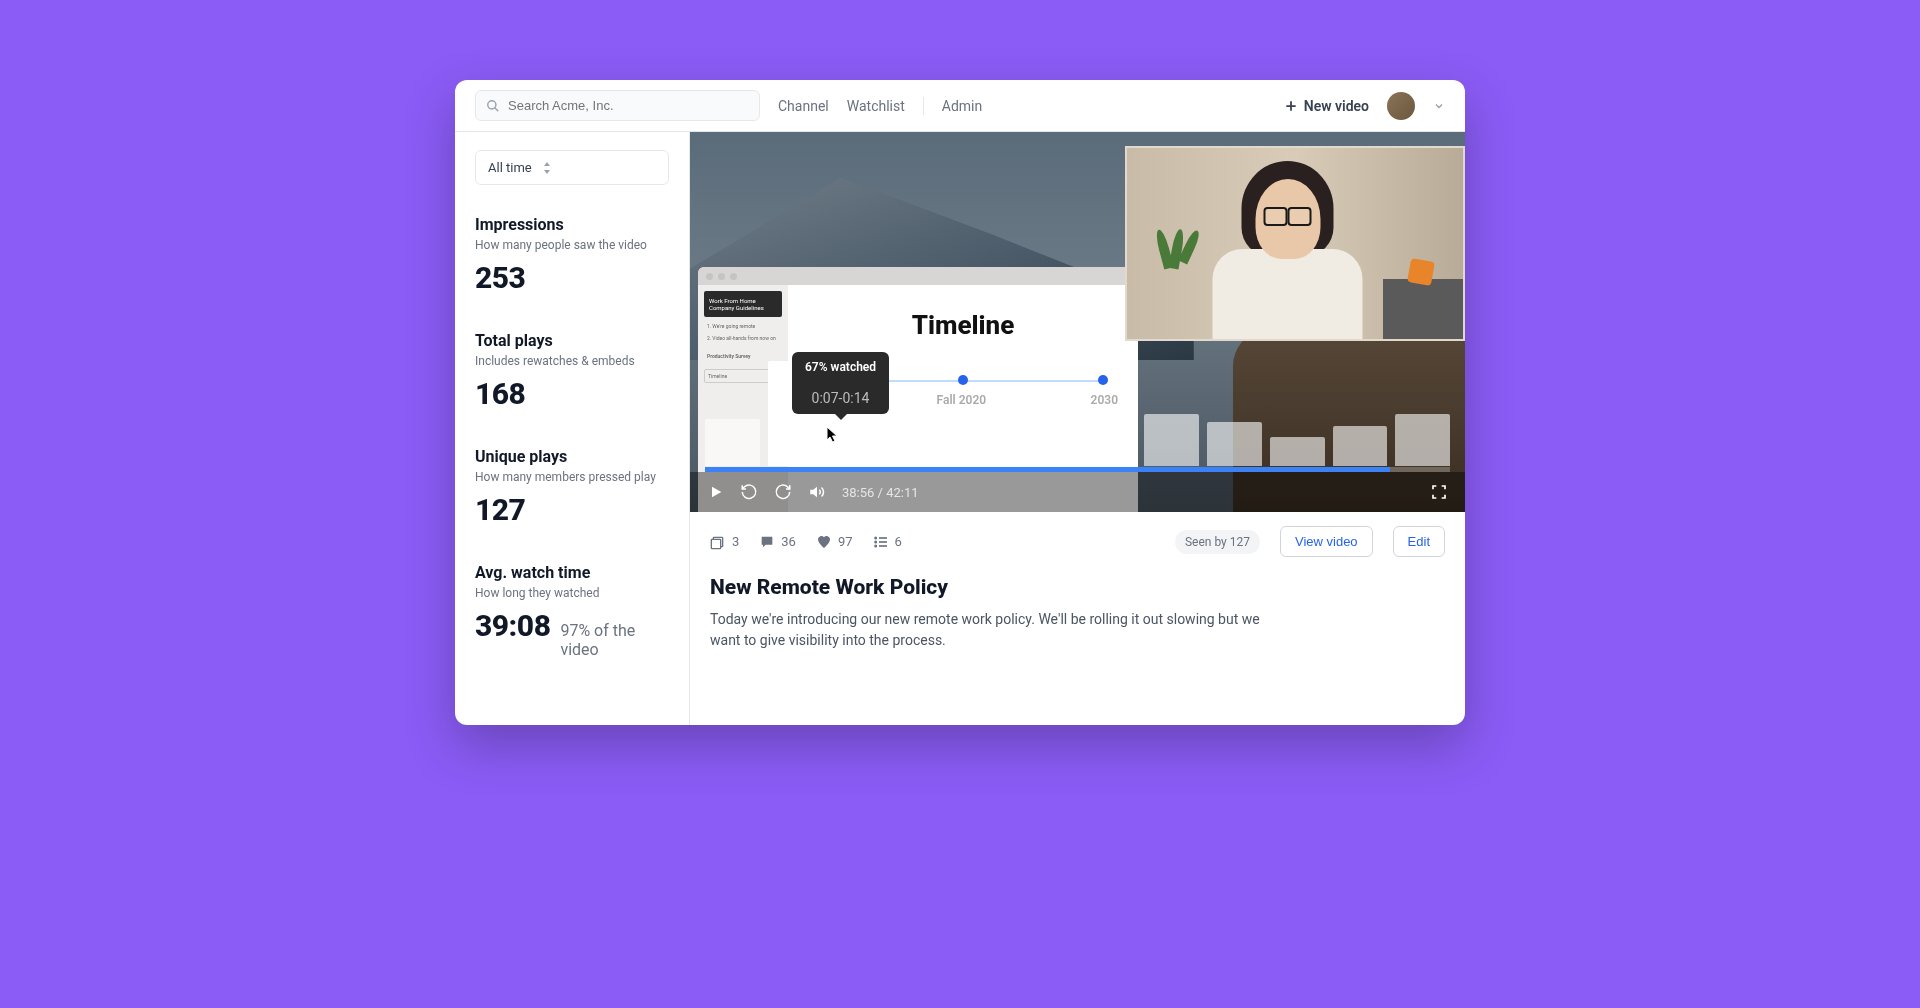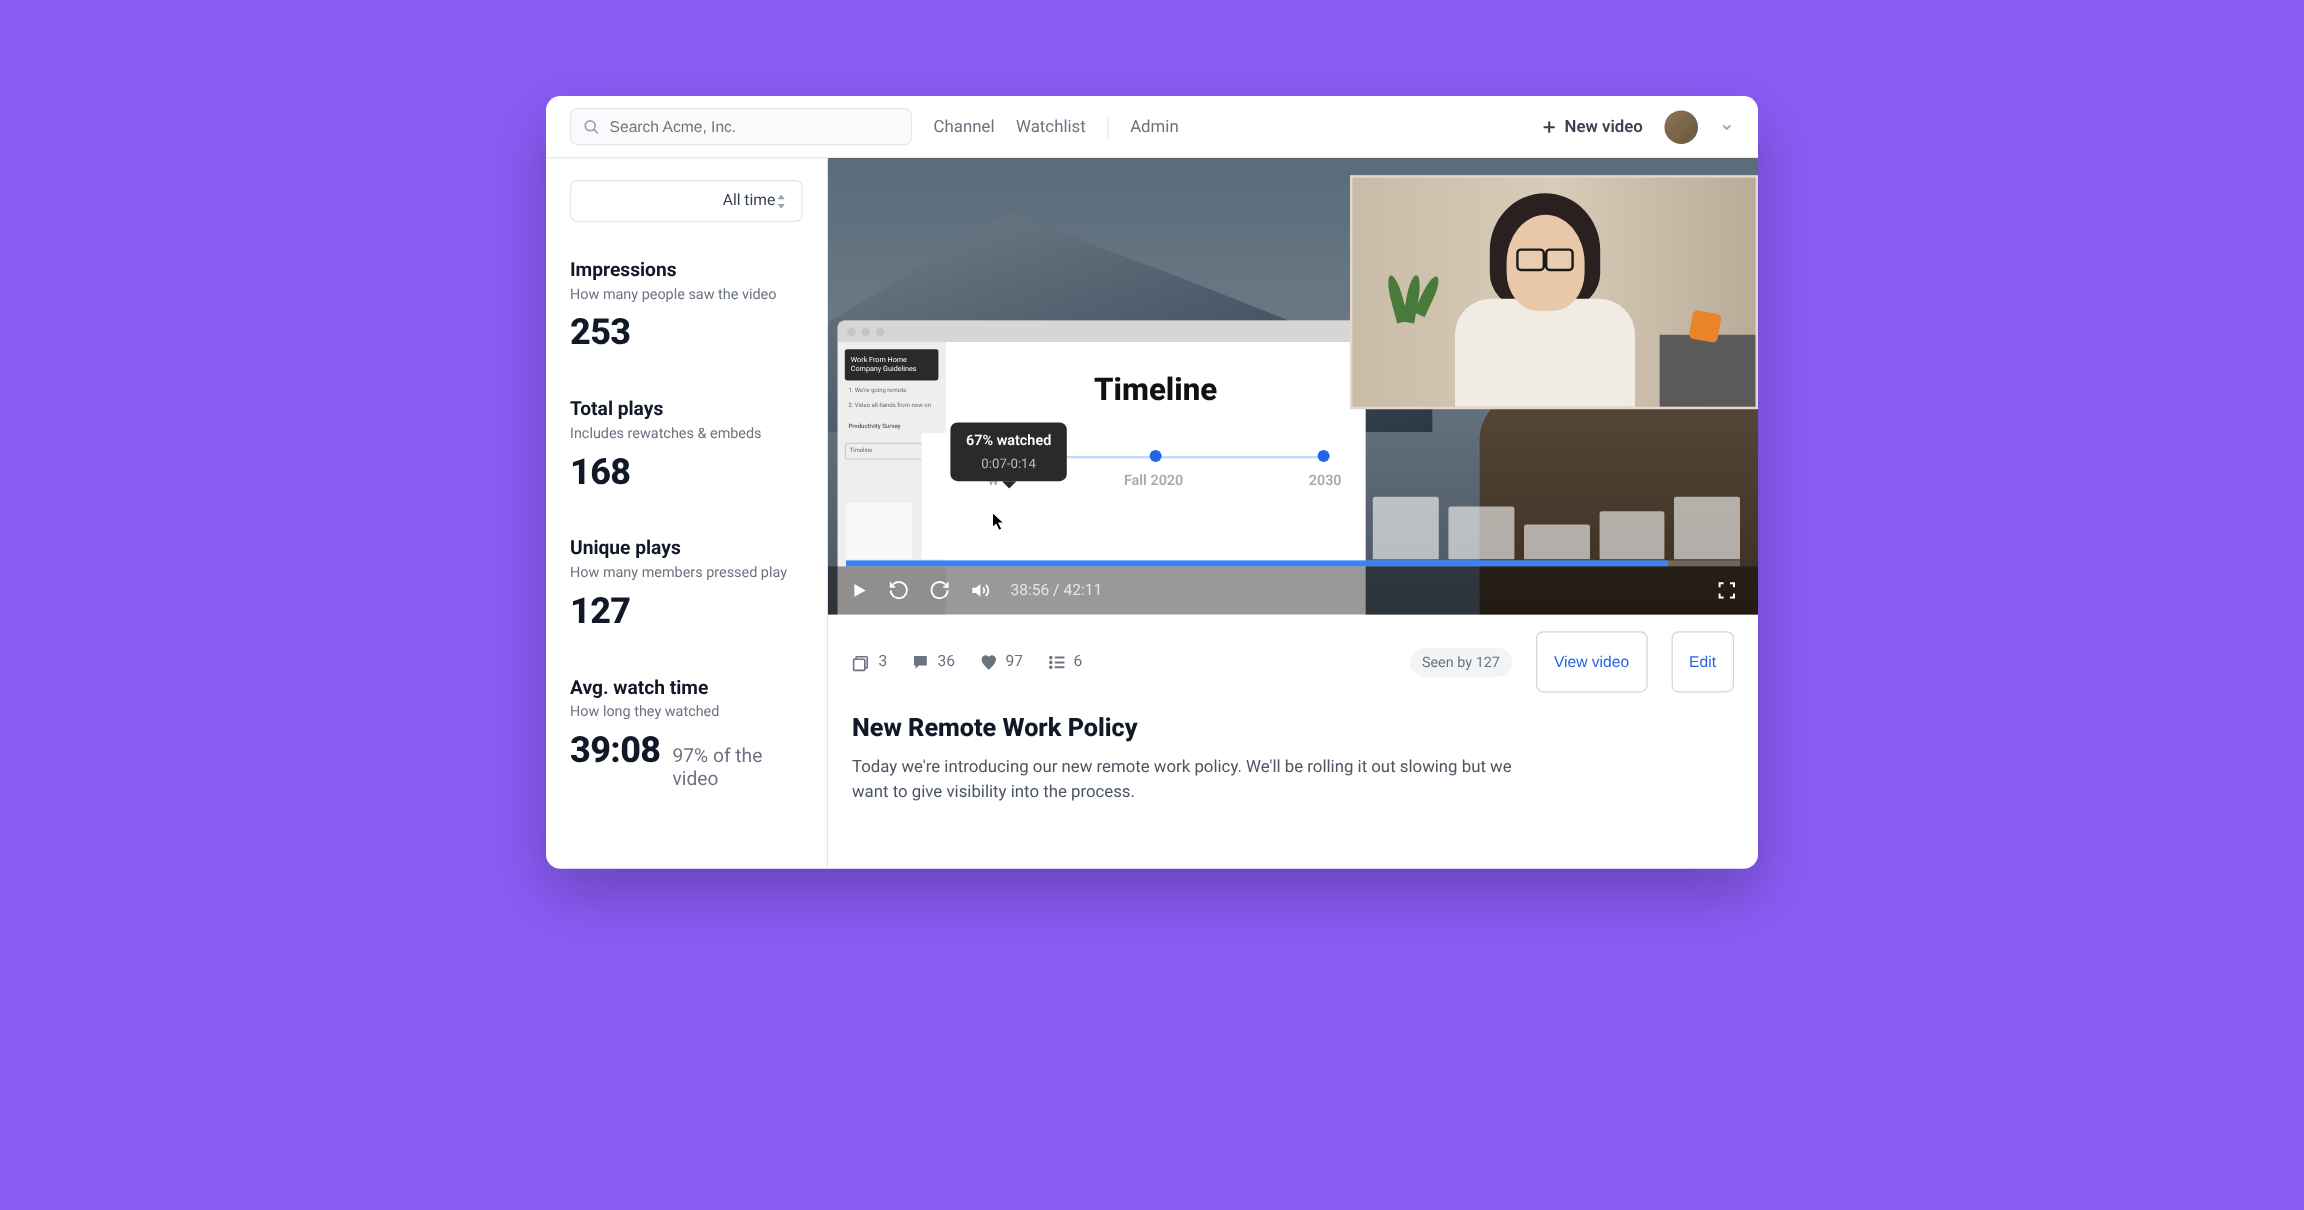--- a/index.html
+++ b/index.html
@@ -10,21 +10,21 @@
 .search-wrap input { border: none; background: transparent; outline: none; font-size: 13px; width: 100%; color: #6b7280; }
 .nav { display: flex; align-items: center; gap: 18px; }
 .nav-item { color: #6b7280; font-size: 14px; cursor: pointer; }
 .nav-divider { width: 1px; height: 18px; background: #e5e7eb; }
 .spacer { flex: 1; }
 .new-video { display: flex; align-items: center; gap: 6px; color: #374151; font-size: 14px; font-weight: 600; cursor: pointer; }
 .avatar { width: 28px; height: 28px; border-radius: 50%; background: linear-gradient(135deg, #8b7355 0%, #6b5840 100%); }
 .chevron { color: #9ca3af; }
 .body { display: flex; }
 .sidebar { width: 235px; border-right: 1px solid #e5e7eb; padding: 18px 0 30px 0; }
-.time-filter { margin: 0 20px 30px 20px; border: 1px solid #e5e7eb; border-radius: 6px; padding: 9px 12px; display: flex; justify-content: flex-end; align-items: center; font-size: 13px; color: #374151; cursor: pointer; }
+.time-filter { margin: 0 20px 30px 20px; border: 1px solid #e5e7eb; border-radius: 6px; padding: 9px 12px; display: flex; justify-content: flex-start; align-items: center; font-size: 13px; color: #374151; cursor: pointer; gap: 10px; }
 .stat { padding: 0 20px; margin-bottom: 36px; }
 .stat-title { font-size: 16px; font-weight: 700; color: #111827; margin-bottom: 4px; }
 .stat-sub { font-size: 12px; color: #6b7280; margin-bottom: 8px; }
 .stat-value { font-size: 30px; font-weight: 800; color: #111827; letter-spacing: -0.5px; }
 .stat-inline { display: flex; align-items: baseline; gap: 10px; }
 .stat-suffix { font-size: 16px; color: #6b7280; }
 .main { flex: 1; }
 .video-player { position: relative; background: #000; height: 380px; overflow: hidden; }
 .video-bg { position: absolute; inset: 0; background: linear-gradient(to bottom, #5a6b7a 0%, #6b7a85 40%, #4a5560 100%); }
 .mountain { position: absolute; left: 0; top: 0; right: 35%; height: 60%; background: linear-gradient(160deg, #7a8590 0%, #4a5a68 60%, #2a3842 100%); clip-path: polygon(0 100%, 0 60%, 30% 20%, 60% 45%, 100% 80%, 100% 100%); }
@@ -53,35 +53,35 @@
 .slide-item-dark { background: #2a2a2a; color: #fff; font-size: 6px; padding: 6px 5px; border-radius: 2px; margin-bottom: 4px; }
 .slide-item-tiny { font-size: 5px; color: #666; padding: 2px 3px; margin-bottom: 2px; }
 .slide-main { flex: 1; padding: 20px 30px; background: #fff; position: relative; }
 .slide-title { font-size: 26px; font-weight: 800; color: #111; text-align: center; margin-top: 5px; margin-bottom: 18px; }
 .timeline-line { position: absolute; left: 30px; right: 30px; top: 95px; height: 2px; background: #bfdbfe; }
 .timeline-dots { position: absolute; left: 30px; right: 30px; top: 90px; display: flex; justify-content: space-between; }
 .timeline-dot { width: 10px; height: 10px; border-radius: 50%; background: #2563eb; }
 .timeline-labels { position: absolute; left: 20px; right: 20px; top: 108px; display: flex; justify-content: space-between; font-size: 12px; font-weight: 600; color: #555; opacity: 0.5; }
 .tooltip { position: absolute; left: 102px; top: 220px; background: #2a2a2a; color: #fff; border-radius: 6px; padding: 8px 13px; font-size: 12px; text-align: center; z-index: 10; }
 .tooltip-main { font-weight: 600; }
-.tooltip-sub { font-size: 11px; color: #bbb; margin-top: 6px; }
+.tooltip-sub { font-size: 14px; color: #bbb; margin-top: 16px; }
 .tooltip::after { content: ''; position: absolute; bottom: -6px; left: 50%; transform: translateX(-50%); border: 6px solid transparent; border-top-color: #2a2a2a; border-bottom: none; }
 .cursor-arrow { position: absolute; left: 136px; top: 294px; z-index: 11; font-size: 16px; color: #000; }
 .heatmap { position: absolute; left: 15px; right: 15px; bottom: 46px; height: 105px; display: flex; align-items: flex-end; gap: 8px; }
 .heat-bar { flex: 1; background: rgba(255,255,255,0.6); border-radius: 2px 2px 0 0; }
 .heat-bar.active { background: #fff; }
 .progress-track { position: absolute; bottom: 40px; left: 15px; right: 15px; height: 5px; background: rgba(255,255,255,0.25); }
 .progress-fill { height: 100%; width: 92%; background: #3b82f6; }
 .video-controls { position: absolute; bottom: 0; left: 0; right: 0; height: 40px; background: rgba(0,0,0,0.4); display: flex; align-items: center; padding: 0 18px; gap: 16px; color: #fff; }
 .ctrl-icon { cursor: pointer; display: flex; align-items: center; }
 .video-time { font-size: 13px; color: #e5e5e5; }
 .meta-row { display: flex; align-items: center; padding: 14px 20px; gap: 20px; }
 .meta-item { display: flex; align-items: center; gap: 6px; color: #6b7280; font-size: 13px; }
 .seen-badge { margin-left: auto; background: #f3f4f6; color: #6b7280; font-size: 12px; padding: 5px 10px; border-radius: 12px; }
-.btn { border: 1px solid #d1d5db; background: #fff; color: #2563eb; font-size: 13px; font-weight: 500; padding: 17px 14px; border-radius: 6px; cursor: pointer; }
+.btn { border: 1px solid #d1d5db; background: #fff; color: #2563eb; font-size: 13px; font-weight: 500; padding: 7px 14px; border-radius: 6px; cursor: pointer; }
 .title-block { padding: 4px 20px 20px 20px; }
 .video-title { font-size: 21px; font-weight: 800; color: #111827; margin-bottom: 10px; }
 .video-desc { font-size: 14px; color: #4b5563; line-height: 1.5; max-width: 560px; }
 svg { display: block; }
 </style>
 </head>
 <body>
 
 <div class="app">
   <div class="topbar">

